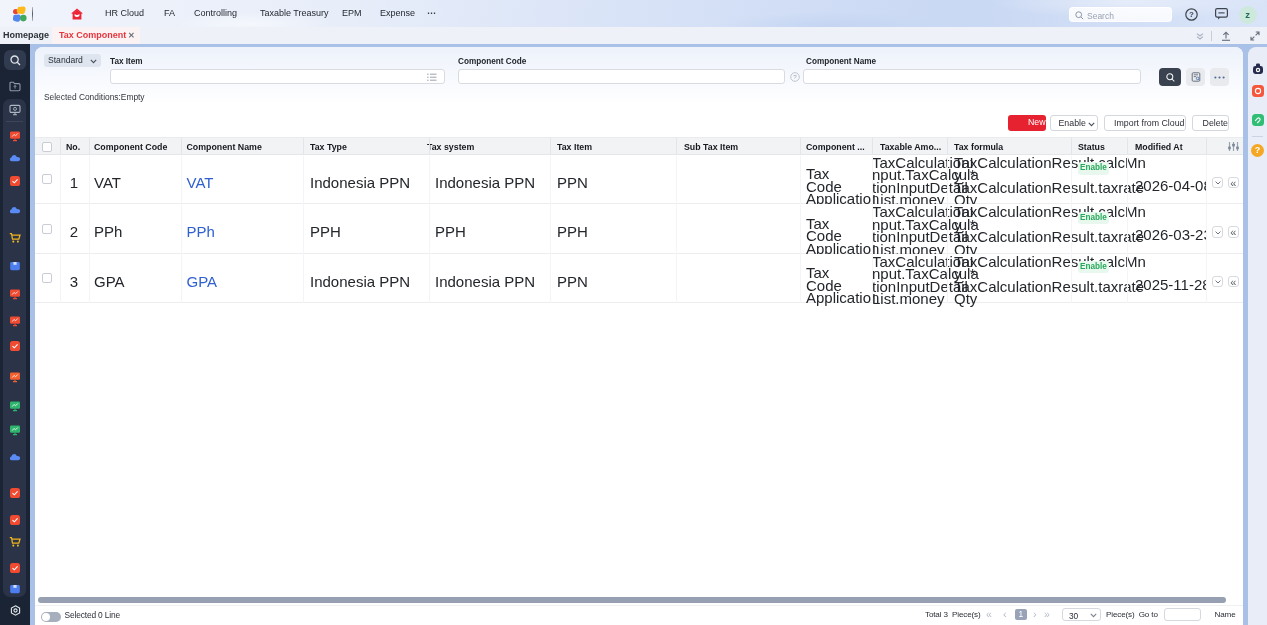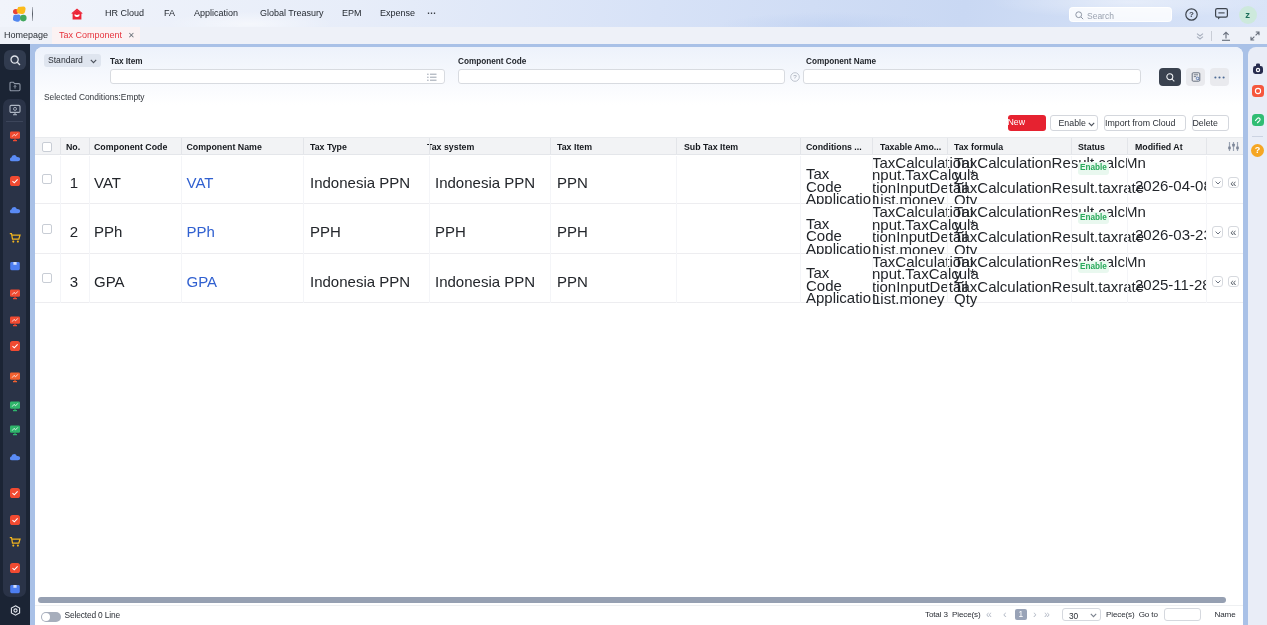--- a/index.html
+++ b/index.html
@@ -16,40 +16,40 @@
     linear-gradient(98deg,#f1f4fb 0%,#e7edf9 28%,#d7e2f7 52%,#c9d8f3 76%,#d9e4f8 100%);
 }
 #topbar .navitem { position:absolute; top:8px; font-size:9px; color:#252a31; white-space:nowrap; }
 #vsep { left:32px; top:7px; width:1px; height:14px; background:linear-gradient(#b9bdc6,#535962,#b9bdc6); }
 #searchbox { left:1069px; top:6.5px; width:103px; height:15px; background:rgba(255,255,255,0.82); border-radius:4px; border:1px solid rgba(255,255,255,0.9); }
 #searchbox span { position:absolute; left:17px; top:3px; font-size:8.5px; color:#9aa2b0; }
 #avatar { left:1238.5px; top:5.5px; width:18px; height:18px; border-radius:50%; background:#cde9dc; text-align:center; font-size:9.5px; font-weight:bold; color:#20705c; line-height:18px; }
 
 
 #tabbar { left:0; top:27px; width:1267px; height:17px; background:#eef1f8; }
-.tab { position:absolute; top:0; height:17px; font-size:9px; line-height:17px; }
+.tab { position:absolute; top:0; height:17px; font-size:9px; line-height:17px;font-weight:bold; }
 #tab1 { left:0px; width:52px; color:#2b3036; text-align:center; }
 #tab2 { left:52px; width:88px; background:#fbf2f3; color:#e6353e; text-align:left; padding-left:7px; }
 
 
 #shell { left:0; top:44px; width:1267px; height:581px; background:#a9c1e7; }
 #lsb { left:0; top:0; width:29.5px; height:581px; background:#1b2434; }
 #main { left:35px; top:3px; width:1208px; height:578px; background:#fff; border-radius:8px 8px 0 0; overflow:hidden; }
 #rsb { left:1248px; top:3px; width:19px; height:578px; background:#e9edf7; border-radius:8px 0 0 0; }
 
 
 #filterbg { left:0; top:0; width:1208px; height:58px; background:linear-gradient(#edf2fb, rgba(255,255,255,0)); }
 #stdbtn { left:9px; top:7px; width:57px; height:13px; background:#dfe5ef; border-radius:3px; font-size:8.6px; color:#2b2f36; line-height:13px; text-align:left; padding-left:4px; }
 .flabel { position:absolute; top:9.5px; font-size:8.2px; font-weight:bold; color:#22262c; }
 .finput { position:absolute; top:22px; height:15px; background:#fff; border:1px solid #d8dbe0; border-radius:3px; }
 .fbtn { position:absolute; top:21px; height:18px; border-radius:4px; }
 #selcond { left:9px; top:45px; font-size:8.4px; color:#33373d; }
 
 
-.abtn { position:absolute; top:68px; height:16px; border-radius:3px; font-size:8.8px; line-height:15px; text-align:left; }
+.abtn { position:absolute; top:68px; height:16px; border-radius:3px; font-size:8.8px; line-height:15px; text-align:right; }
 .abtn.ghost { background:#fff; border:1px solid #d4d7dd; color:#2b2f36; }
 
 
 #thead { left:0; top:89.6px; width:1208px; height:18px; background:#f2f3f5; border-top:1px solid #e9ebee; border-bottom:1px solid #e4e6ea; }
 .th { position:absolute; top:4px; font-size:8.8px; font-weight:bold; color:#15181d; white-space:nowrap; }
 .row { position:absolute; left:0; width:1208px; height:49.5px; border-bottom:1px solid #ededf0; background:#fff; }
 .cell { position:absolute; font-size:15px; color:#23262b; white-space:nowrap; }
 .link { color:#3060d0; }
 .pill { position:absolute; width:31px; height:12.5px; background:#e9f8ef; border-radius:3px; color:#27a95a; font-size:8.2px; font-weight:bold; text-align:center; line-height:12.5px; }
 .mini { position:absolute; width:11.5px; height:11.5px; border:1px solid #d6d9de; border-radius:3px; background:#fff; }
@@ -71,22 +71,22 @@
     <circle cx="10.3" cy="12.1" r="3.3" fill="#41a85e"></circle>
   </svg>
   <div id="vsep" class="abs"></div>
   <svg class="abs" style="left:71px;top:8px" width="12" height="12" viewBox="0 0 12 12">
     <path d="M6 0.4 L11.6 5.2 L10.9 6.1 L6 2.2 L1.1 6.1 L0.4 5.2 Z" fill="#ec2436"></path>
     <path d="M1.6 5.4 L6 1.8 L10.4 5.4 L10.4 11.4 L1.6 11.4 Z" fill="#ec2436"></path>
     <path d="M3.6 6.0 Q6 8.2 8.4 6.0 L8.4 8.0 Q6 9.8 3.6 8.0 Z" fill="#fff"></path>
   </svg>
   <span class="navitem" style="left:105px">HR Cloud</span>
   <span class="navitem" style="left:164px">FA</span>
-  <span class="navitem" style="left:194px">Application</span>
-  <span class="navitem" style="left:260px">Global Treasury</span>
+  <span class="navitem" style="left:194px">Controlling</span>
+  <span class="navitem" style="left:260px">Taxable Treasury</span>
   <span class="navitem" style="left:342px">EPM</span>
   <span class="navitem" style="left:380px">Expense</span>
   <span class="navitem" style="left:427px;letter-spacing:1px;font-weight:bold;color:#3a3f46">⋯</span>
   <div id="searchbox" class="abs">
     <svg class="abs" style="left:5px;top:3.5px" width="9" height="9" viewBox="0 0 9 9">
         <circle cx="3.7" cy="3.7" r="2.9" fill="none" stroke="#8d96a4" stroke-width="1"></circle>
         <line x1="6" y1="6" x2="8.2" y2="8.2" stroke="#8d96a4" stroke-width="1"></line>
       </svg>
     <span>Search</span>
   </div>
@@ -279,21 +279,21 @@
 
     <div id="thead" class="abs">
       <div class="cbx abs" style="left:6.5px;top:4.5px"></div>
       <span class="th" style="left:31px">No.</span>
       <span class="th" style="left:59px">Component Code</span>
       <span class="th" style="left:151.5px">Component Name</span>
       <span class="th" style="left:275px">Tax Type</span>
       <span class="th" style="left:392px">Tax system</span>
       <span class="th" style="left:522px">Tax Item</span>
       <span class="th" style="left:649px">Sub Tax Item</span>
-      <span class="th" style="left:771px">Conditions ...</span>
+      <span class="th" style="left:771px">Component ...</span>
       <span class="th" style="left:845px">Taxable Amo...</span>
       <span class="th" style="left:919px">Tax formula</span>
       <span class="th" style="left:1043px">Status</span>
       <span class="th" style="left:1100px">Modified At</span>
       <svg class="abs" style="left:1193px;top:4px" width="11" height="9" viewBox="0 0 11 9">
           <path d="M1.5 0 V9 M5.5 0 V9 M9.5 0 V9" stroke="#9aa3b2" stroke-width="1.2"></path>
           <rect x="0.2" y="4.4" width="2.6" height="2.8" rx="0.5" fill="#7e8798"></rect>
           <rect x="4.2" y="1.8" width="2.6" height="2.8" rx="0.5" fill="#7e8798"></rect>
           <rect x="8.2" y="4.4" width="2.6" height="2.8" rx="0.5" fill="#7e8798"></rect>
         </svg>

